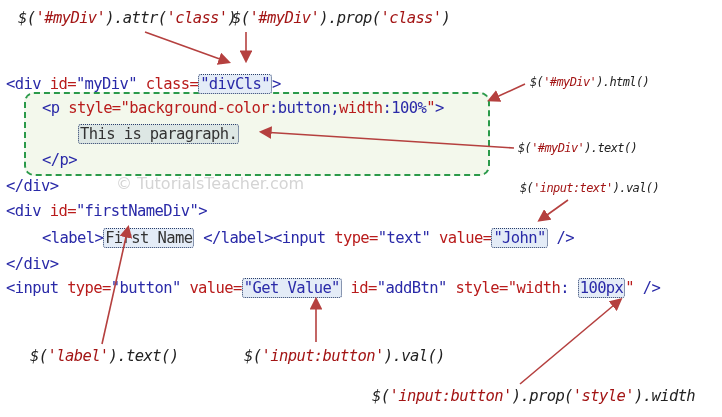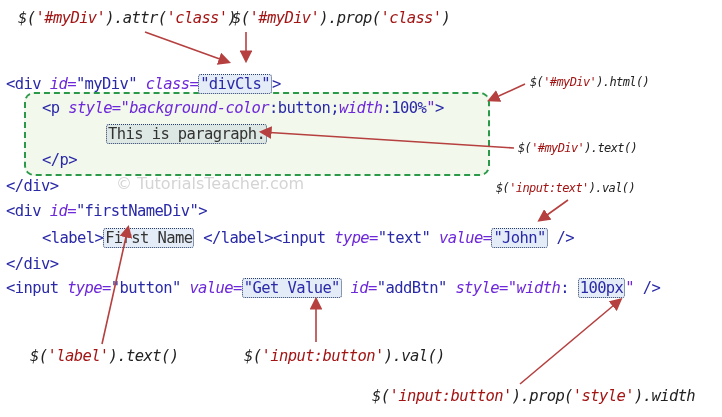--- a/index.html
+++ b/index.html
@@ -2,21 +2,21 @@
 <html><head>
 <meta charset="utf-8">
 <style>
   html, body { margin:0; padding:0; background:#ffffff; }
   body { width:722px; height:417px; position:relative; overflow:hidden;
          font-family:"DejaVu Sans Mono","Liberation Mono",monospace; }
   .line { position:absolute; white-space:pre; font-size:15.5px; letter-spacing:-0.6px; line-height:20px; }
   .ann  { position:absolute; white-space:pre; font-size:15.5px; letter-spacing:-0.6px; color:#222; line-height:20px;font-style:italic; }
   .ann.big { font-size:12px; }
   .t  { color:#2a2aa8; }   
-  .a  { color:#6d28d9;font-style:italic; }   
+  .a  { color:#b91c1c; }   
   .v  { color:#2a2aa8; }   
   .s  { color:#a31515; }   
   .plain { color:#333; }
   .hl { background:#e4ecf7; border:1.5px dotted #2a3e6a; border-radius:3px; padding:0 1px; }
   .hl.grey { background:#dde7e4; }
   #green-box { position:absolute; left:24px; top:92px; width:462px; height:80px;
                border:2px dashed #2a9a4a; border-radius:10px; background:#f3f8ec; }
   #watermark { position:absolute; left:116px; top:174px; font-family:"DejaVu Sans","Liberation Sans",sans-serif;
                font-size:16px; color:#d4d4d4; white-space:pre; }
   svg#arrows { position:absolute; left:0; top:0; pointer-events:none; }
@@ -24,30 +24,30 @@
 </head>
 <body>
 
 <div id="green-box"></div>
 <div id="watermark">© TutorialsTeacher.com</div>
 
 <div class="ann" style="left:18px;top:8px;"><span>$(</span><span class="s">'#myDiv'</span><span>).attr(</span><span class="s">'class'</span><span>)</span></div>
 <div class="ann" style="left:232px;top:8px;"><span>$(</span><span class="s">'#myDiv'</span><span>).prop(</span><span class="s">'class'</span><span>)</span></div>
 <div class="ann big" style="left:530px;top:72px;"><span>$(</span><span class="s">'#myDiv'</span><span>).html()</span></div>
 <div class="ann big" style="left:518px;top:138px;"><span>$(</span><span class="s">'#myDiv'</span><span>).text()</span></div>
-<div class="ann big" style="left:496px;top:178px;"><span>$(</span><span class="s">'input:text'</span><span>).val()</span></div>
+<div class="ann big" style="left:520px;top:178px;"><span>$(</span><span class="s">'input:text'</span><span>).val()</span></div>
 <div class="ann" style="left:30px;top:346px;"><span>$(</span><span class="s">'label'</span><span>).text()</span></div>
 <div class="ann" style="left:244px;top:346px;"><span>$(</span><span class="s">'input:button'</span><span>).val()</span></div>
 <div class="ann" style="left:372px;top:386px;text-align:right;"><span>$(</span><span class="s">'input:button'</span><span>).prop(</span><span class="s">'style'</span><span>).width</span></div>
 
 <div class="line" style="left:6px;top:74px;"><span class="t">&lt;div </span><span class="a">id=</span><span class="v">"myDiv"</span><span> </span><span class="a">class=</span><span class="hl v">"divCls"</span><span class="t">&gt;</span></div>
 
 <div class="line" style="left:42px;top:98px;"><span class="t">&lt;p </span><span class="a">style=</span><span class="a">"</span><span class="a">background-color</span><span class="t">:</span><span class="v">button</span><span class="t">;</span><span class="a">width</span><span class="t">:</span><span class="v">100%</span><span class="a">"</span><span class="t">&gt;</span></div>
 
-<div class="line" style="left:78px;top:124px;margin-left:28px;"><span class="hl grey plain">This is paragraph.</span></div>
+<div class="line" style="left:78px;top:124px;"><span class="hl grey plain">This is paragraph.</span></div>
 
 <div class="line t" style="left:42px;top:150px;">&lt;/p&gt;</div>
 <div class="line t" style="left:6px;top:176px;">&lt;/div&gt;</div>
 
 <div class="line" style="left:6px;top:201px;"><span class="t">&lt;div </span><span class="a">id=</span><span class="v">"firstNameDiv"</span><span class="t">&gt;</span></div>
 
 <div class="line" style="left:42px;top:228px;"><span class="t">&lt;label&gt;</span><span class="hl plain">First Name</span> <span class="t">&lt;/label&gt;</span><span class="t">&lt;input </span><span class="a">type=</span><span class="v">"text"</span> <span class="a">value=</span><span class="hl v">"John"</span> <span class="t">/&gt;</span></div>
 
 <div class="line t" style="left:6px;top:254px;">&lt;/div&gt;</div>
 

